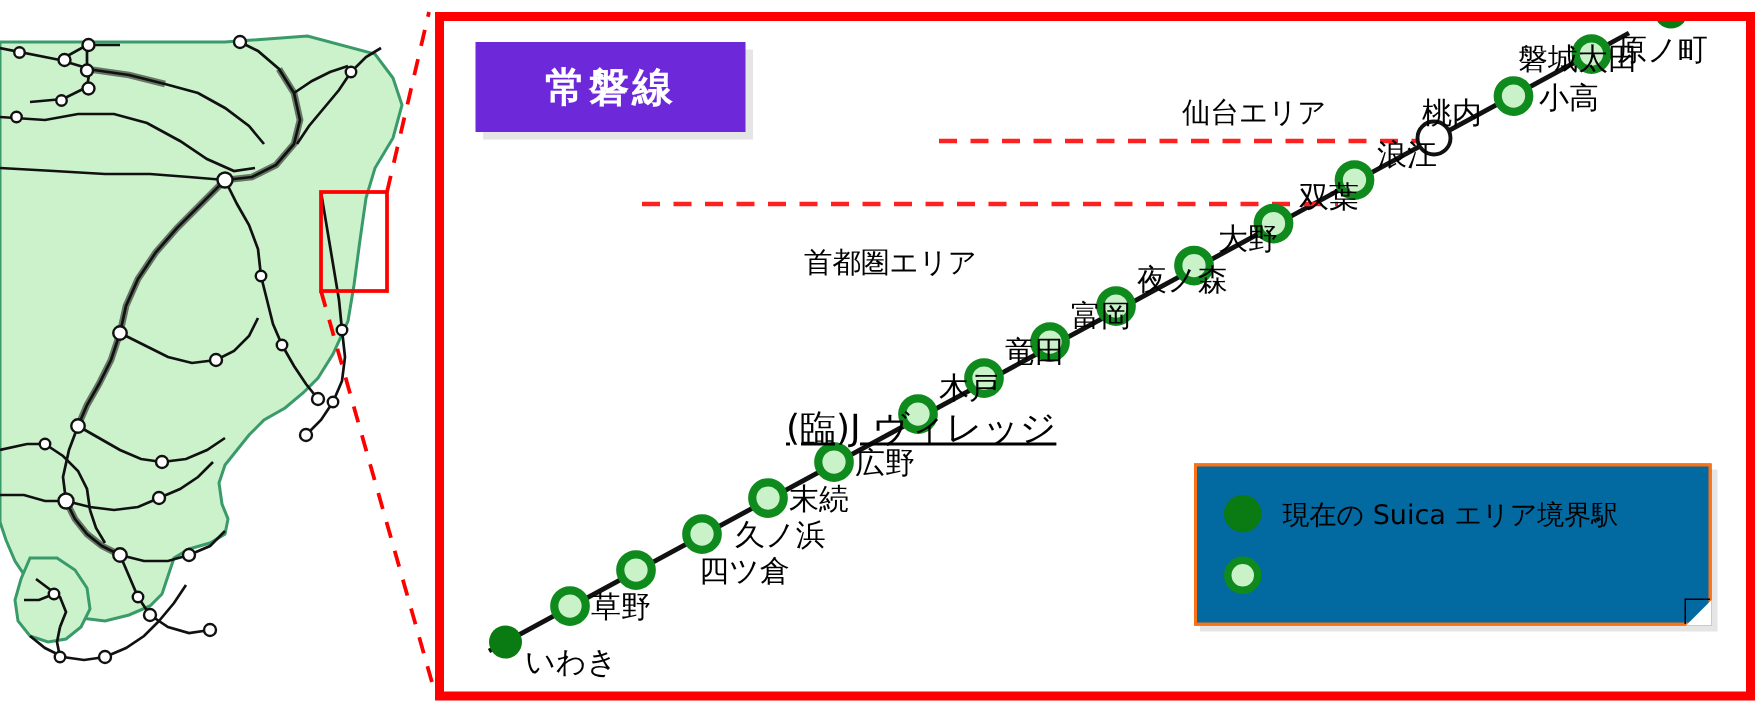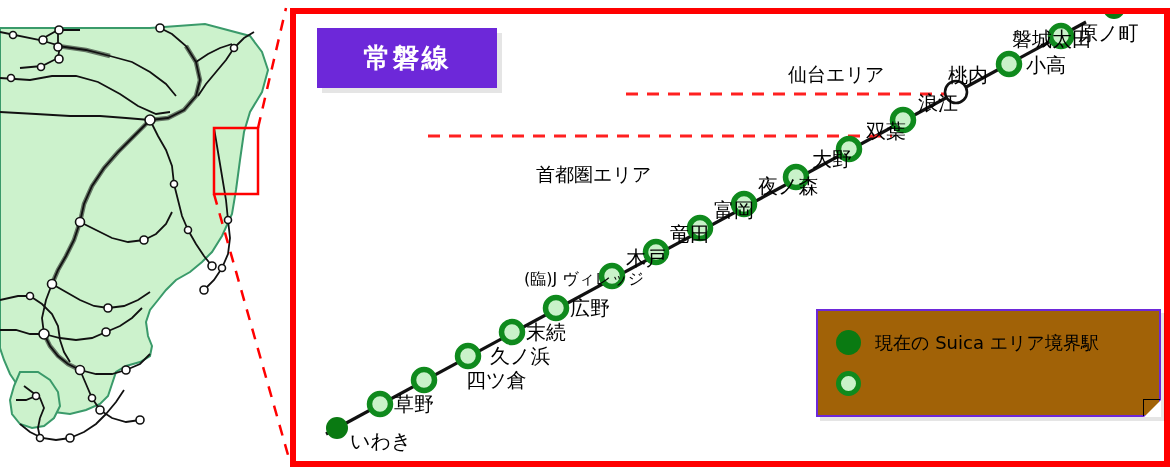--- a/index.html
+++ b/index.html
@@ -38,26 +38,26 @@
     font-family:"DejaVu Sans","Liberation Sans",sans-serif;
   }
   #area-sendai{left:492px;top:48px;}
   #area-shutoken{left:240px;top:148px;}
 
   
   .st-label{
     position:absolute;font-size:20px;color:#000;white-space:nowrap;
     font-family:"DejaVu Sans","Liberation Sans",sans-serif;
   }
-  .st-label.small{font-size:16px;}
+  .st-label.small{font-size:24px;text-decoration:underline;}
 
   
   .legend{
-    position:absolute;left:520px;top:295px;width:345px;height:108px;
-    background:#a16207;border:2px solid #6d28d9;box-sizing:border-box;
+    position:absolute;left:500px;top:295px;width:345px;height:108px;
+    background:#0369a1;border:2px solid #f97316;box-sizing:border-box;
     box-shadow:4px 4px 0 rgba(0,0,0,0.10);
   }
   .legend::after{
     content:"";position:absolute;right:-2px;bottom:-2px;
     width:0;height:0;border-style:solid;border-width:0 0 17px 17px;
     border-color:transparent transparent #ffffff transparent;
     box-shadow:-1px -1px 0 #000;
   }
   .legend-row{
     position:absolute;left:18px;display:flex;align-items:center;gap:14px;

